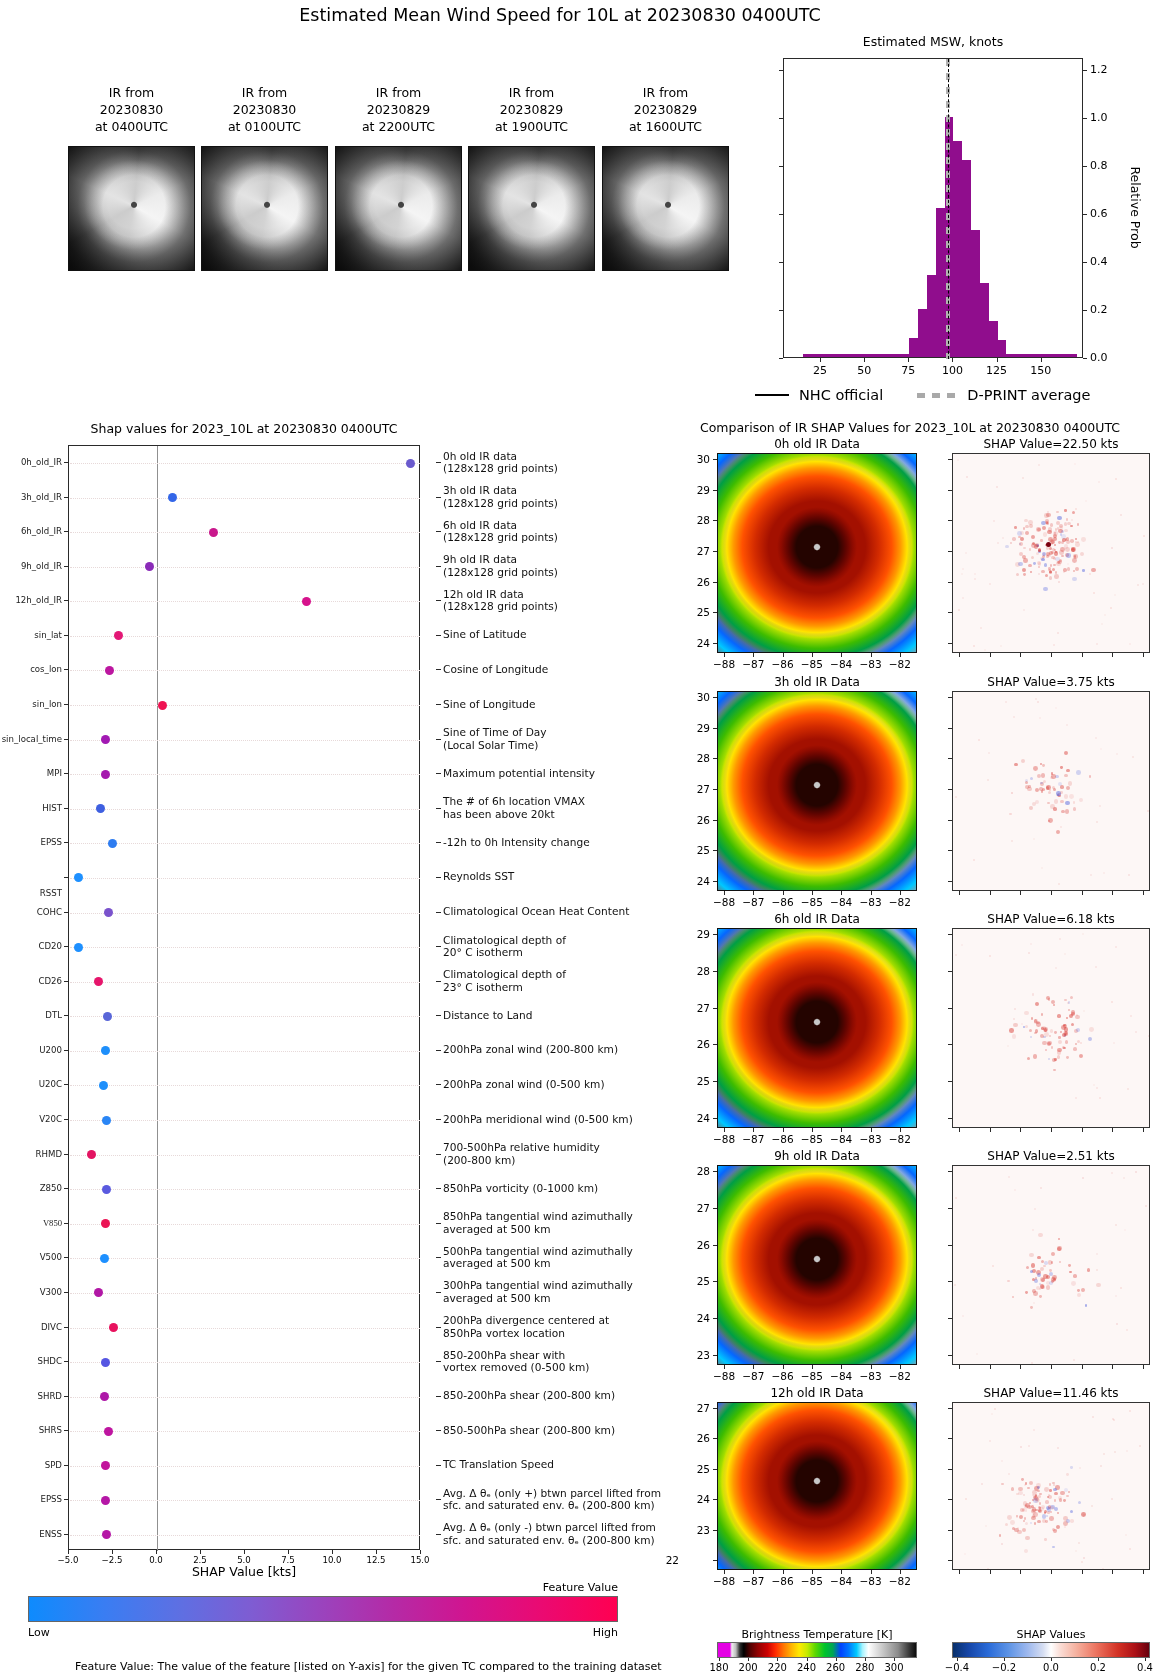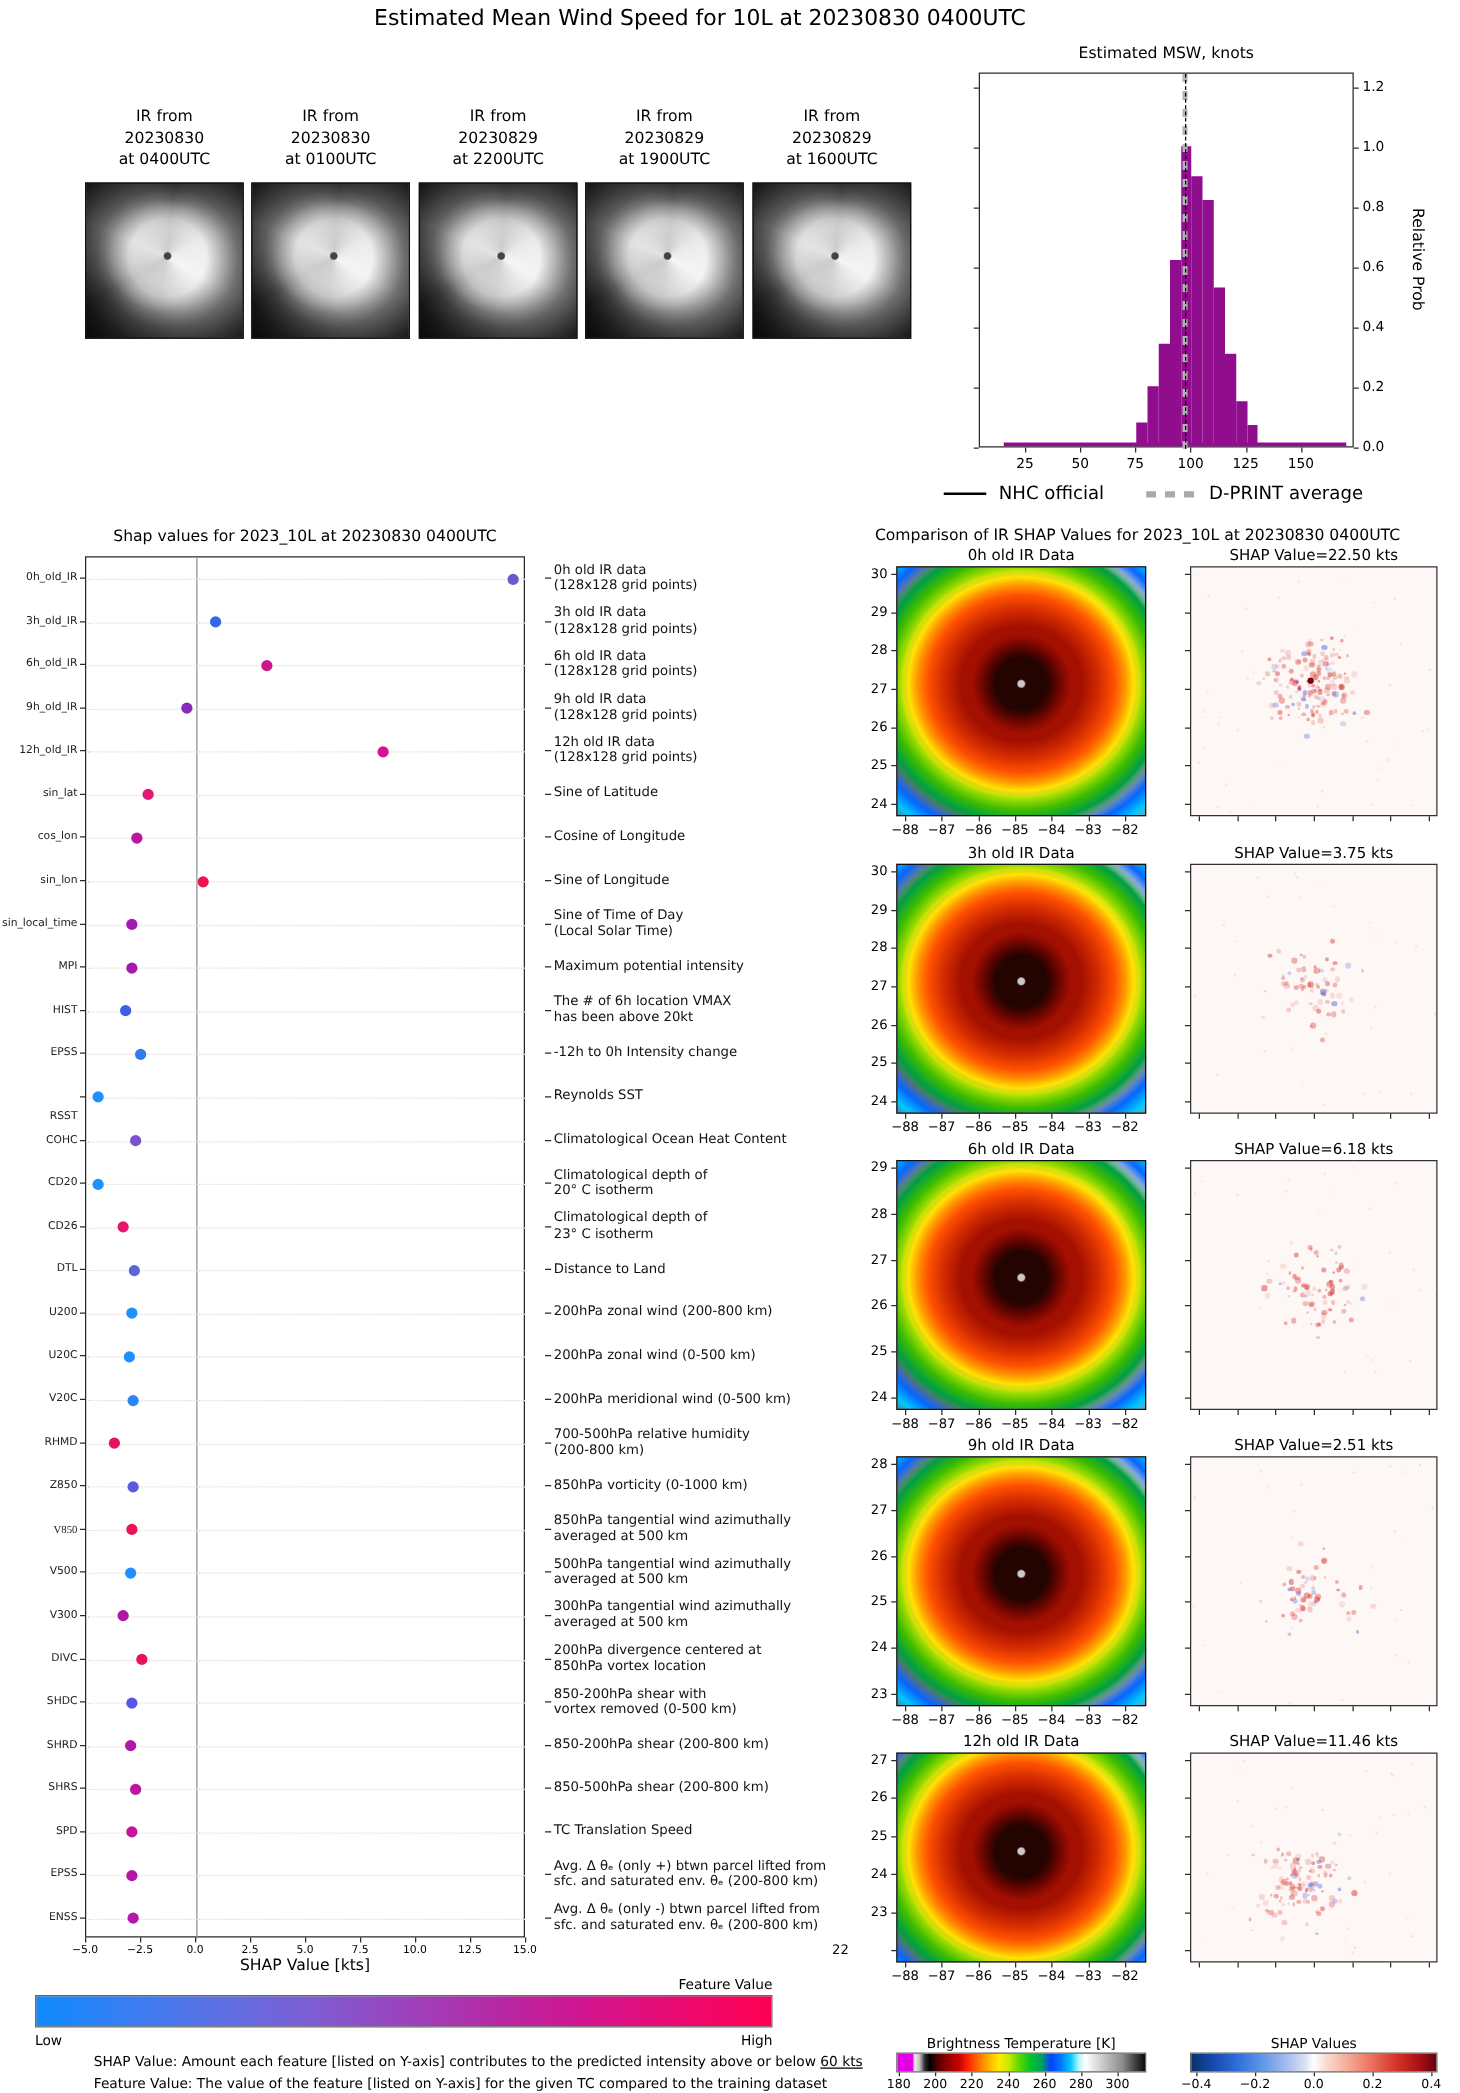--- a/index.html
+++ b/index.html
@@ -1345,21 +1345,20 @@
       <div class="abs tick" style="left: 899.8px; top: 1570px; width: 1px; height: 4px;"></div>
       <div class="abs comp-tick ctr" style="left: 883.8px; top: 1575px; width: 32px;">−82</div>
       <div class="abs tick" style="left: 1143px; top: 1570px; width: 1px; height: 4px;"></div>
     </div>
 
   <div class="abs" id="fv-title" style="left:400px;top:1581px;width:218px;text-align:right;">Feature Value</div>
   <div class="abs cbar" id="fv-bar" style="left:28px;top:1596px;width:590px;height:26px;"></div>
   <div class="abs" id="fv-low" style="left:28px;top:1626px;">Low</div>
   <div class="abs" id="fv-high" style="left:400px;top:1626px;width:218px;text-align:right;">High</div>
 
-  <div class="abs cap" style="left:75px;top:1643px;"><span>SHAP Value: Amount each feature [listed on Y-axis] contributes to the predicted intensity above or below </span><span class="u">60 kts</span></div>
   <div class="abs cap" style="left:75px;top:1660px;">Feature Value: The value of the feature [listed on Y-axis] for the given TC compared to the training dataset</div>
 
   <div class="abs cbar-title" id="bt-title" style="left:717px;top:1628px;width:200px;">Brightness Temperature [K]</div>
   <div class="abs cbar" id="bt-bar" style="left:717px;top:1642px;width:200px;height:16px;"></div>
   <div class="abs" id="bt-ticks">
       <div class="abs tick" style="left: 719px; top: 1658px; width: 1px; height: 3px;"></div>
       <div class="abs cbar-tick ctr" style="left: 705px; top: 1662px; width: 28px;">180</div>
       <div class="abs tick" style="left: 748.167px; top: 1658px; width: 1px; height: 3px;"></div>
       <div class="abs cbar-tick ctr" style="left: 734.167px; top: 1662px; width: 28px;">200</div>
       <div class="abs tick" style="left: 777.333px; top: 1658px; width: 1px; height: 3px;"></div>

